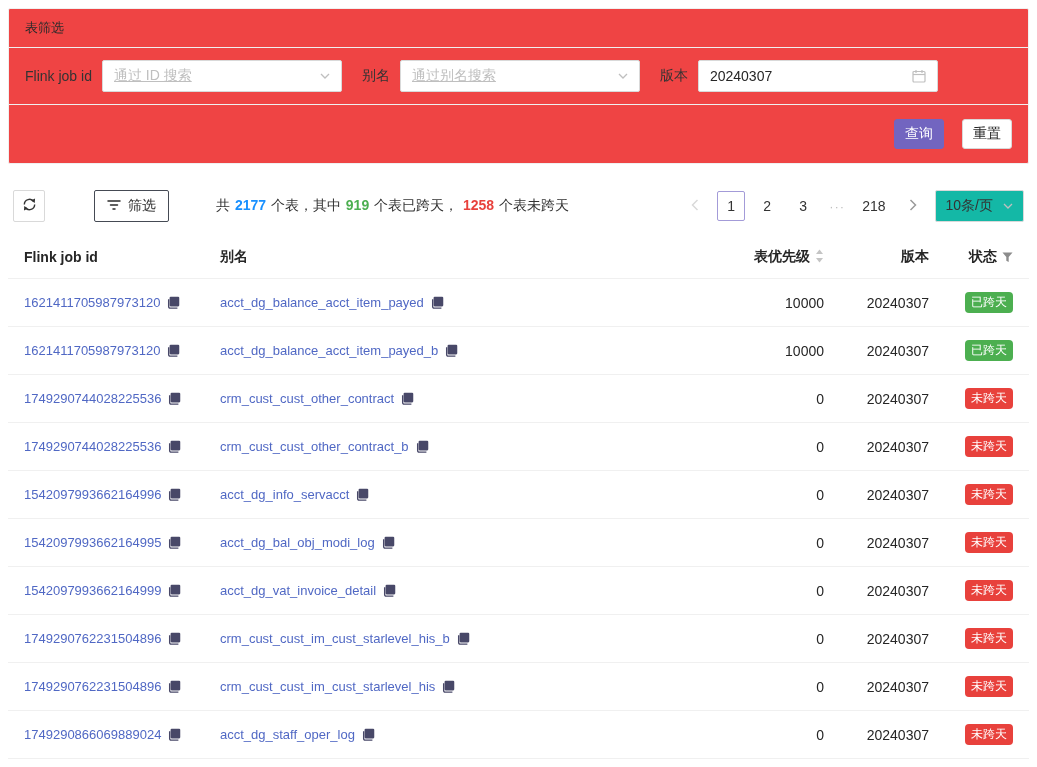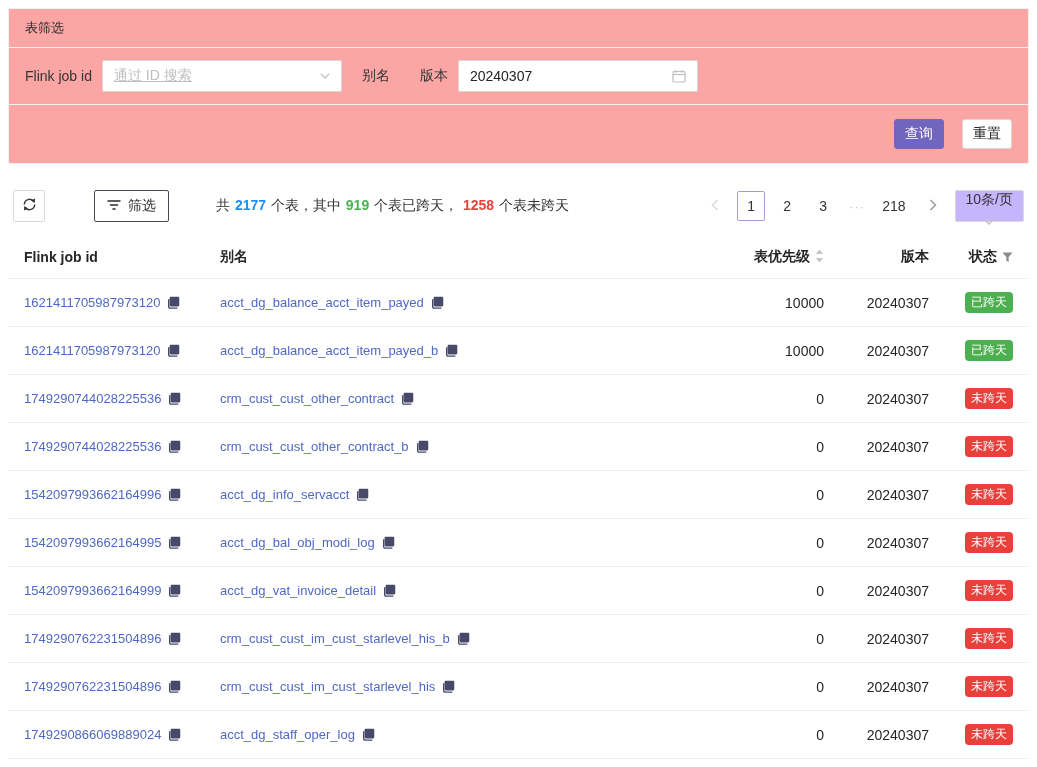--- a/index.html
+++ b/index.html
@@ -5,21 +5,21 @@
   :root{
     --primary:#7265c0; --link:#5068c4; --blue:#1890ff; --green:#4caf50; --red:#e8413c;
     --copy:#484868; --border:#d9d9d9; --line:#f0f0f0; --text:#262626; --muted:#bfbfbf;
   }
   *{box-sizing:border-box;margin:0;padding:0;}
   html,body{background:#fff;}
   body{width:1037px;height:767px;overflow:hidden;font-family:"Liberation Sans","DejaVu Sans",sans-serif;font-size:14px;color:var(--text);}
   .page{padding:8px 8px 0;}
 
   
-  .filter-card{border:1px solid var(--line);border-radius:2px;background:#fca5a5;}
+  .filter-card{border:1px solid var(--line);border-radius:2px;background:#ef4444;}
   .card-header{padding:10px 16px;border-bottom:1px solid var(--line);font-size:13px;color:#2b2b2b;}
   .card-filters{display:flex;align-items:center;padding:12px 16px;border-bottom:1px solid var(--line);}
   .field{display:flex;align-items:center;margin-right:20px;}
   .field>label{margin-right:10px;white-space:nowrap;color:#333;}
   .control{width:240px;height:32px;border:1px solid var(--border);border-radius:2px;display:flex;align-items:center;justify-content:space-between;padding:0 11px;background:#fff;cursor:pointer;}
   .placeholder{color:var(--muted);white-space:nowrap;overflow:hidden;text-decoration:underline;}
   .date-input{border:none;outline:none;flex:1;font-size:14px;color:var(--text);font-family:inherit;background:transparent;}
   .ctrl-icon{display:flex;align-items:center;color:var(--muted);}
   .card-actions{display:flex;justify-content:flex-end;gap:18px;padding:14px 16px;}
   .btn{height:30px;padding:0 10px;border:1px solid var(--border);border-radius:3px;background:#fff;font-size:14px;font-family:inherit;color:var(--text);cursor:pointer;}
@@ -33,21 +33,21 @@
   .num{font-weight:700;margin:0 1px;}
   .num-blue{color:var(--blue);} .num-green{color:var(--green);} .num-red{color:var(--red);}
 
   
   .pagination{display:flex;align-items:center;gap:8px;margin-left:auto;}
   .page-btn{min-width:28px;height:30px;display:flex;align-items:center;justify-content:center;border:1px solid transparent;border-radius:2px;background:#fff;font-size:14px;font-family:inherit;color:#333;cursor:pointer;padding:0 4px;}
   .page-btn.active{border-color:#a39bd8;}
   .page-nav{color:#9a9a9a;}
   .page-nav.disabled{color:#d9d9d9;cursor:default;}
   .page-ellipsis{color:#bfbfbf;min-width:24px;text-align:center;letter-spacing:1px;cursor:pointer;font-size:13px;}
-  .size-select{height:32px;border:1px solid var(--border);border-radius:2px;display:flex;align-items:center;gap:10px;padding:0 10px;cursor:pointer;color:#333;background:#c4b5fd;white-space:nowrap;flex-direction:column;}
+  .size-select{height:32px;border:1px solid var(--border);border-radius:2px;display:flex;align-items:center;gap:10px;padding:0 10px;cursor:pointer;color:#333;background:#14b8a6;white-space:nowrap;}
 
   
   .data-table{width:100%;border-collapse:collapse;table-layout:fixed;}
   .data-table th{font-weight:700;color:#262626;}
   .data-table th,.data-table td{padding:12px 16px;border-bottom:1px solid var(--line);text-align:left;overflow:hidden;white-space:nowrap;}
   .data-table td{padding:13px 16px;}
   .t-right{text-align:right !important;}
   .cell-link{color:var(--link);font-size:13px;text-decoration:none;cursor:pointer;}
   .copy-btn{display:inline-block;margin-left:7px;color:var(--copy);vertical-align:-2px;cursor:pointer;}
   .th-icon{margin-left:5px;vertical-align:-2px;display:inline-block;cursor:pointer;}
@@ -70,20 +70,28 @@
           <span class="placeholder">通过 ID 搜索</span>
           <span class="ctrl-icon">
             <svg width="10" height="6" viewBox="0 0 10 6" fill="none" stroke="currentColor" stroke-width="1.3">
                 <path d="M1 1 L5 5 L9 1"></path>
               </svg>
           </span>
         </div>
       </div>
       <div class="field">
         <label>别名</label>
+        <div class="control">
+          <span class="placeholder">通过别名搜索</span>
+          <span class="ctrl-icon">
+            <svg width="10" height="6" viewBox="0 0 10 6" fill="none" stroke="currentColor" stroke-width="1.3">
+                <path d="M1 1 L5 5 L9 1"></path>
+              </svg>
+          </span>
+        </div>
       </div>
       <div class="field">
         <label>版本</label>
         <div class="control">
           <input class="date-input" value="20240307" style="">
           <span class="ctrl-icon">
             <svg width="14" height="14" viewBox="0 0 14 14" fill="none" stroke="currentColor" stroke-width="1.2">
               <rect x="1" y="2.5" width="12" height="10.5" rx="1"></rect>
               <line x1="1" y1="5.5" x2="13" y2="5.5"></line>
               <line x1="4" y1="1" x2="4" y2="4"></line>

